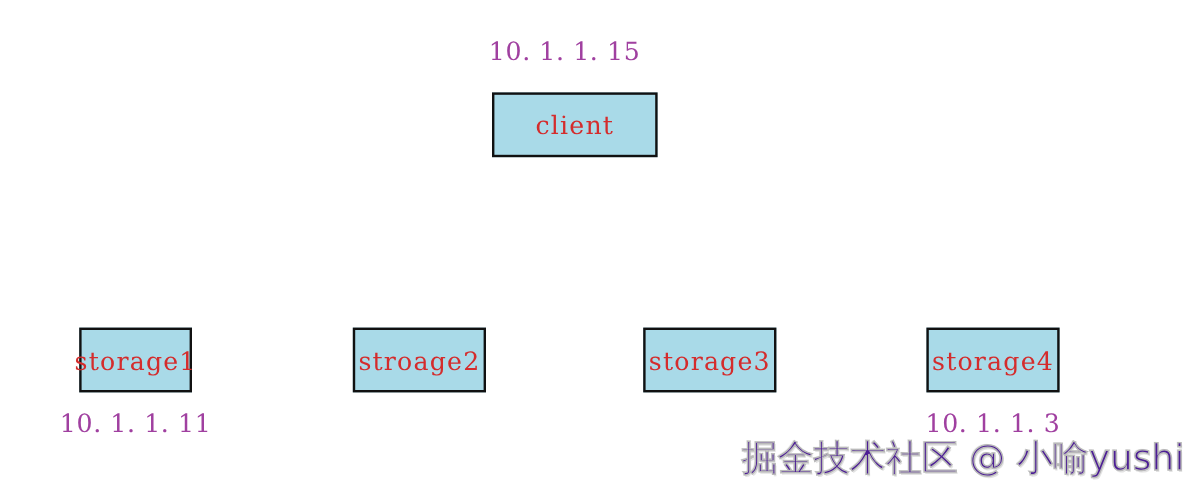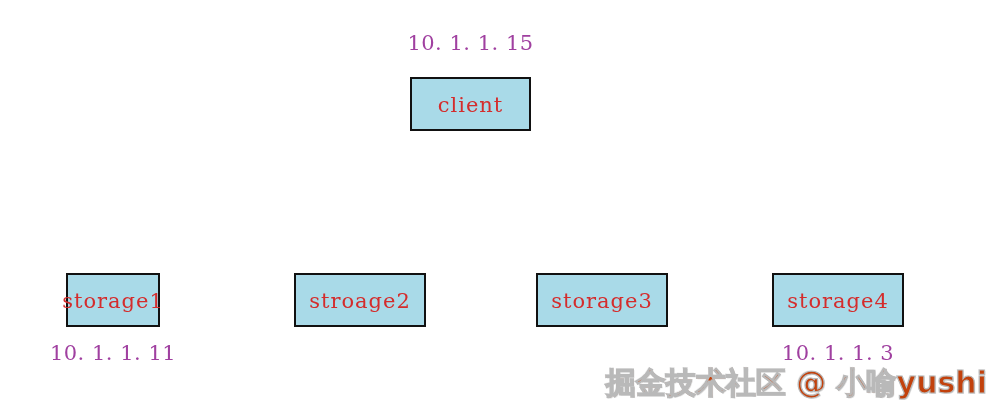--- a/index.html
+++ b/index.html
@@ -42,41 +42,41 @@
     left: 50%;
     transform: translateX(-50%);
     color: var(--ip-text, #a040a0);
     font-size: 21px;
     letter-spacing: 0.5px;
     white-space: nowrap;
     line-height: 1;
   }
   
   .node-client { left: 410px; top: 77px; width: 121px; height: 54px; }
-  .node-client .node-box { width: 121px; height: 54px; }
+  .node-client .node-box { width: 138px; height: 54px; }
   .node-client .ip-label { top: -44px; }
   
-  .node-storage { top: 273px; width: 132px; height: 54px; }
+  .node-storage { top: 273px; width: 111px; height: 54px; }
   .node-storage .node-box { width: 100%; height: 54px; }
   .node-storage .ip-label { top: 70px; }
   .node-storage1 { left: 66px; width: 94px; }
   .node-storage2 { left: 294px; }
   .node-storage3 { left: 536px; }
   .node-storage4 { left: 772px; }
   
   .watermark {
     position: absolute;
     right: 4px;
     bottom: 5px;
     font-family: "DejaVu Sans", "Liberation Sans", sans-serif;
     font-size: 30px;
-    font-weight: bold;
+    font-weight: normal;
     line-height: 1;
     white-space: nowrap;
-    color: #c2410c;
+    color: #4c1d95;
     -webkit-text-stroke: 1.2px var(--watermark, #b9b9b9);
     text-shadow: 1px 1px 0 #e3e3e3, -1px -1px 0 #efefef;
     pointer-events: none;
   }
 </style>
 </head>
 <body>
 
 <div class="canvas">
 

